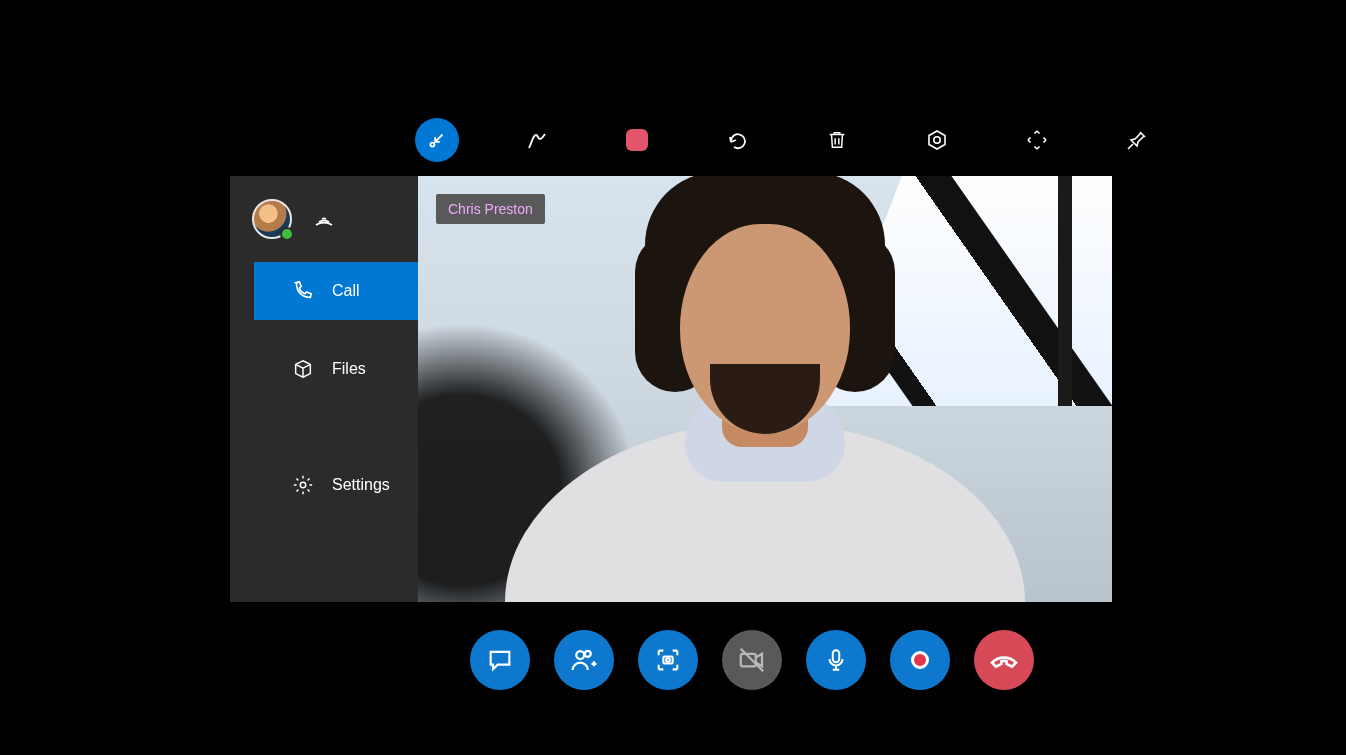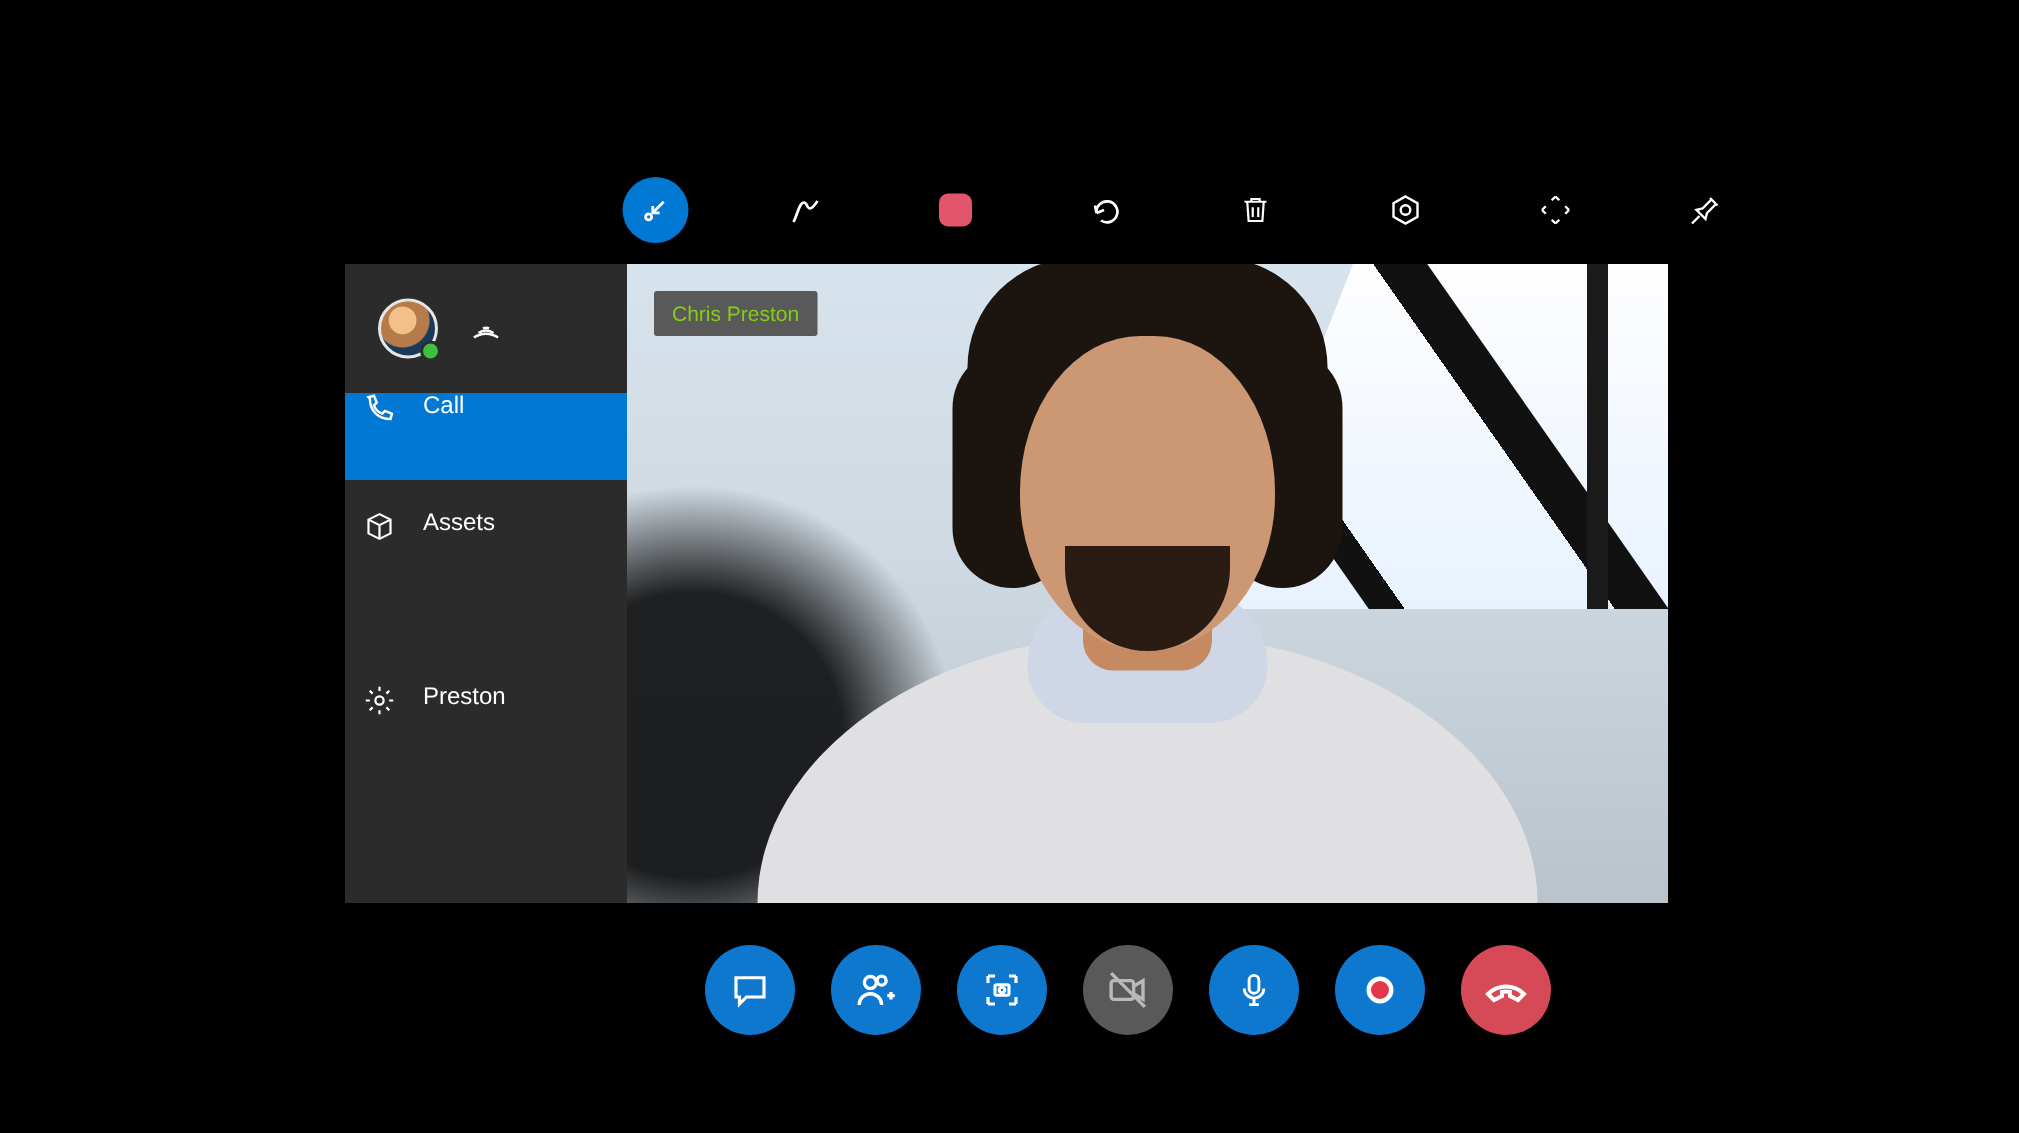--- a/index.html
+++ b/index.html
@@ -82,26 +82,27 @@
     width: 14px;
     height: 14px;
     background: #3fbf3f;
     border-radius: 50%;
     border: 2px solid #2b2b2b;
   }
   .sidebar-nav { display: flex; flex-direction: column; }
   .sidebar-item {
     height: 58px;
     display: flex;
-    align-items: flex-start;
-    padding-left: 12px;
+    align-items: center;
+    padding-left: 38px;
     gap: 18px;
     color: #fff;
     font-size: 16px;
     cursor: pointer;
+    margin-left: 24px;
   }
   .sidebar-item.selected { background: #0078d4; }
   .sidebar-item .icon { width: 22px; display:flex; align-items:center; justify-content:center; }
   .sidebar-gap { height: 20px; }
   .sidebar-gap-big { height: 38px; }
 
   
   .video {
     flex: 1;
     background: linear-gradient(180deg, #d7e3ed 0%, #cfd9e1 45%, #b9c3cb 100%);
@@ -196,21 +197,21 @@
     left:0; bottom:0;
     width:220px; height:280px;
     background: radial-gradient(ellipse at 20% 60%, rgba(0,0,0,0.85) 0 40%, transparent 70%);
   }
 
   .name-chip {
     position: absolute;
     top: 18px;
     left: 18px;
     background: #595959;
-    color: #84cc16;
+    color: #f0abfc;
     font-size: 14px;
     padding: 7px 12px;
     border-radius: 2px;
   }
 
   
   .call-bar {
     position: absolute;
     top: 630px;
     left: 470px;
@@ -323,36 +324,36 @@
 
       <div class="sidebar-gap"></div>
 
       <div class="sidebar-item">
         <span class="icon">
           <svg width="22" height="22" viewBox="0 0 24 24" fill="none" stroke="#fff" stroke-width="1.6">
             <path d="M12 3l8 4v10l-8 4-8-4V7z"></path>
             <path d="M4 7l8 4 8-4M12 11v10"></path>
           </svg>
         </span>
-        <span>Assets</span>
+        <span>Files</span>
       </div>
 
       <div class="sidebar-gap"></div>
 
 
       <div class="sidebar-gap-big"></div>
 
       <div class="sidebar-item">
         <span class="icon">
           <svg width="22" height="22" viewBox="0 0 24 24" fill="none" stroke="#fff" stroke-width="1.6">
             <circle cx="12" cy="12" r="3"></circle>
             <path d="M12 2v3M12 19v3M2 12h3M19 12h3M4.9 4.9l2.1 2.1M17 17l2.1 2.1M4.9 19.1L7 17M17 7l2.1-2.1"></path>
           </svg>
         </span>
-        <span>Preston</span>
+        <span>Settings</span>
       </div>
     </div>
   </div>
 
   <div class="video">
     <div class="window-bright"></div>
     <div class="beam a"></div>
     <div class="beam b"></div>
     <div class="shadow-left"></div>
     <div class="person">

